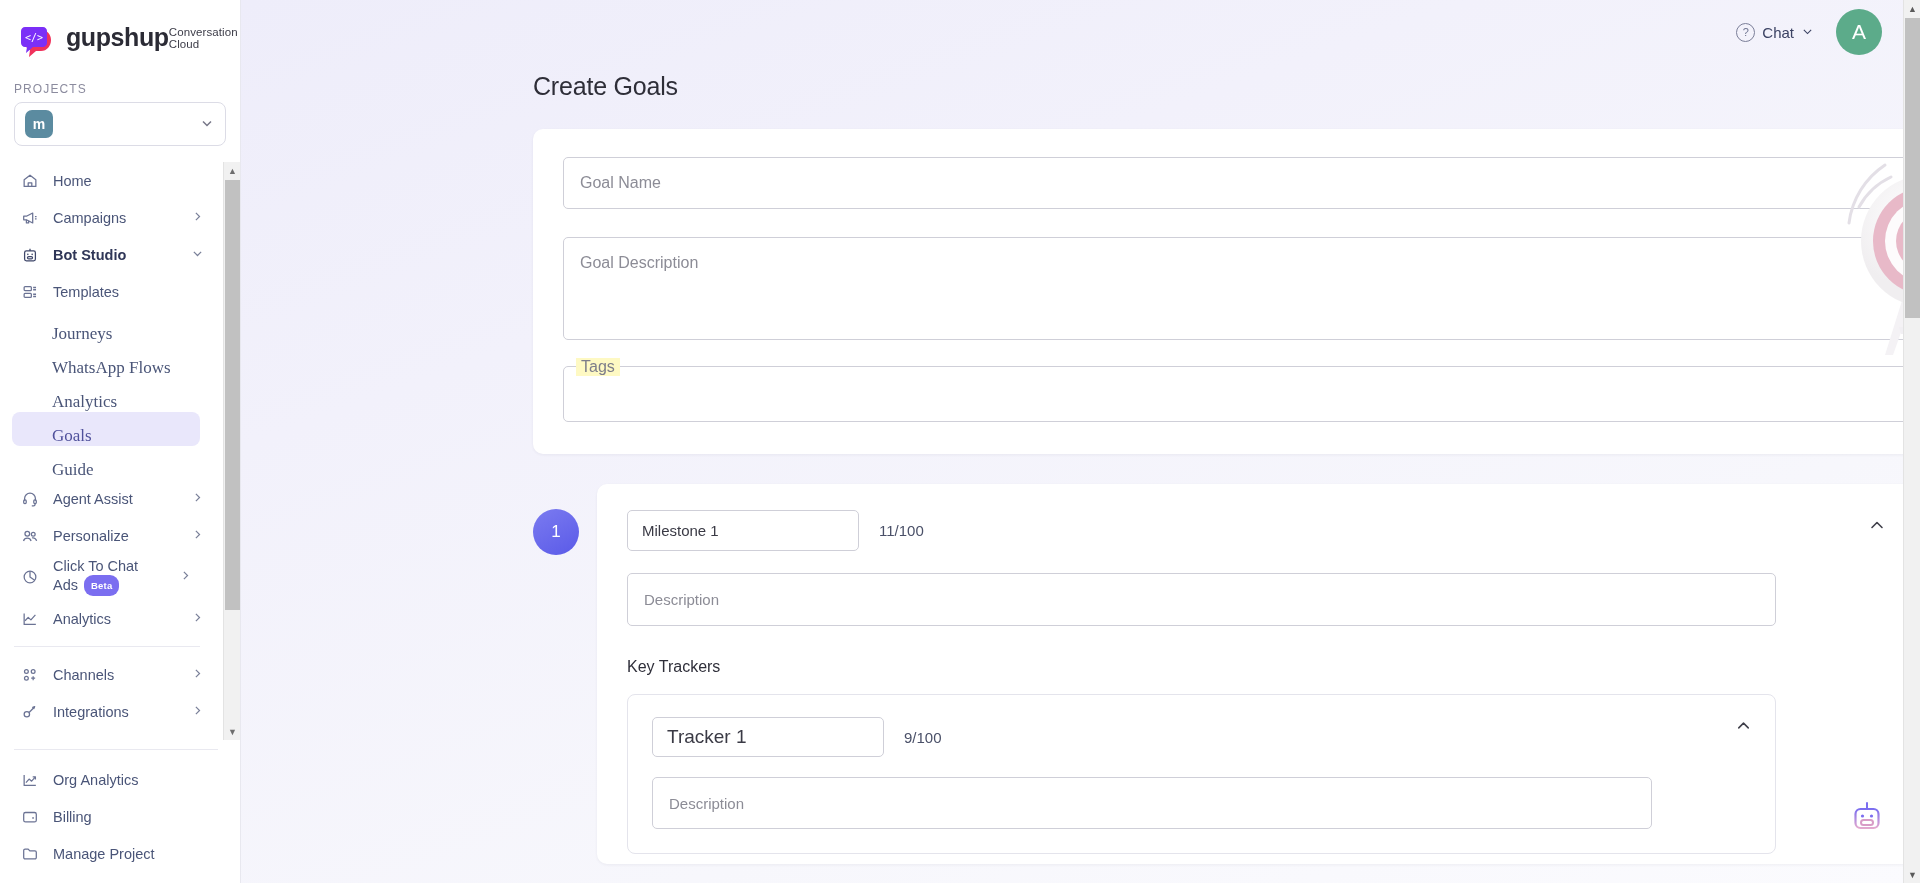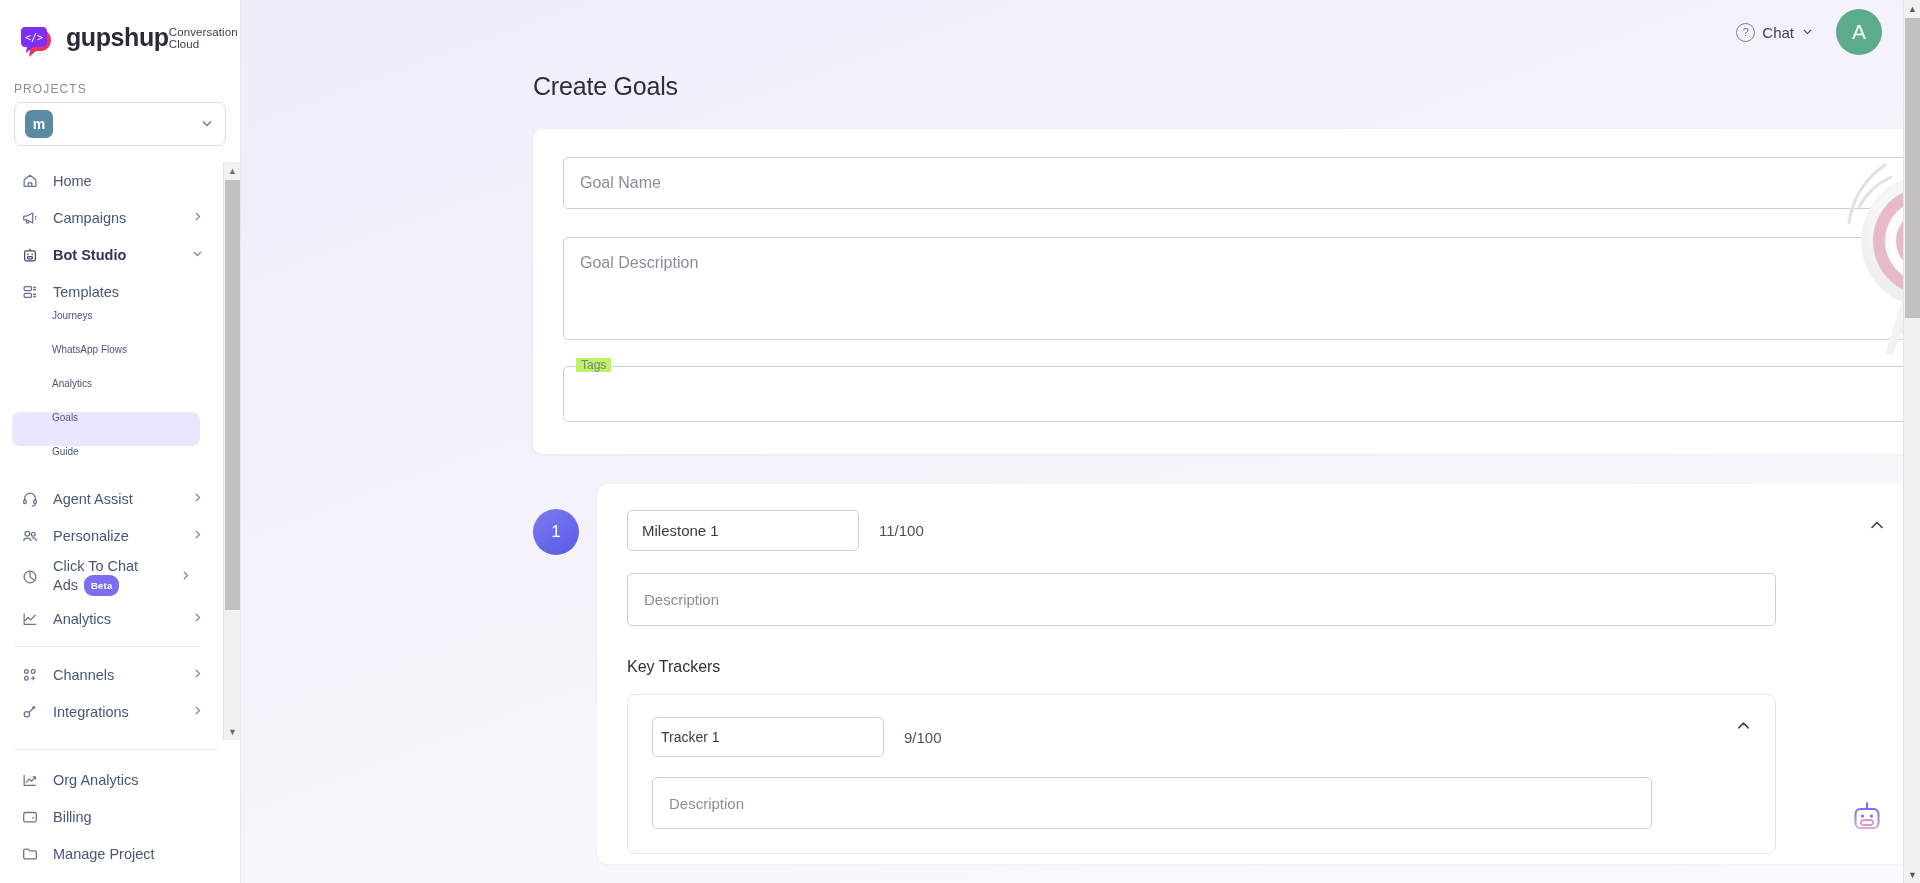--- a/index.html
+++ b/index.html
@@ -76,28 +76,29 @@
     position: relative;
   }
   .nav-item .ico { width: 19px; height: 19px; display: flex; align-items: center; justify-content: center; color:#6b7394; flex:0 0 19px;}
   .nav-item .lbl { flex: 1; white-space: nowrap; }
   .nav-item .chev { color: #7a8099; font-size: 12px; margin-right: 18px; }
   .nav-item.bold .lbl { font-weight: bold; color:#2f3657; }
   .nav-item.two-line { height: 46px; align-items: center; }
   .nav-item.two-line .lbl { white-space: normal; line-height: 17px; max-width: 112px; }
 
   .nav-sub {
-    display: flex; align-items: flex-start;
+    display: flex; align-items: flex-end;
     height: 34px;
     margin: 0 22px 0 12px;
     padding-left: 40px;
-    font-size: 10px;
+    font-size: 17px;
     color: #4a5578;
     border-radius: 8px;
     cursor: pointer;
+    font-family: Liberation Serif, serif;
   }
   .nav-sub.active { background: #e9e7fb; color:#50519c; }
 
   .beta-badge {
     display:inline-block;
     background: #7b6ef0; color:#fff;
     font-size: 9.5px; font-weight: bold;
     border-radius: 9px; padding: 2px 7px 2.5px;
     margin-left: 6px; vertical-align: 1px;
     letter-spacing: .2px;
@@ -174,22 +175,22 @@
     font-family:"Liberation Sans",sans-serif; font-size:16px; color:#3a3a45;
     outline:none;
   }
   .goal-desc::placeholder{color:#8c8c96;}
   .tags-wrap { margin-top: 22px; position: relative; }
   .tags-box {
     height: 56px; border:1px solid #cfcfd8; border-radius:5px; width:100%;
     background:transparent;
   }
   .tags-legend {
-    position:absolute; top:-8px; left:13px; background:#bef264;
-    padding:0 5px; font-size:12px; color:#7d7d8a;text-align:center;
+    position:absolute; top:-8px; left:13px; background:#fef9c3;
+    padding:0 5px; font-size:16px; color:#7d7d8a;text-align:center;
   }
   .dartboard { position:absolute; right:55px; top:12px; width:200px; height:230px; }
 
   
   .milestone-row { display:flex; align-items:flex-start; }
   .ms-badge {
     width:46px;height:46px;border-radius:50%;
     background: linear-gradient(150deg,#7b7bf0,#5a5ae8);
     color:#fff; font-size:17px;
     display:flex;align-items:center;justify-content:center;
@@ -207,21 +208,21 @@
   }
   .ms-desc { margin-top:22px; height:53px; font-size:15px; width: 1149px;}
   .kt-title { font-size:16px; color:#2f2f3a; margin-top: 32px; margin-bottom: 18px; }
 
   .tracker-card {
     border:1px solid #e4e4ec; border-radius:8px;
     width: 1149px; padding: 22px 24px 24px 24px;
     position:relative;
   }
   .tk-head { display:flex; align-items:center; gap:20px; }
-  .tk-name-inp { width:232px; height:40px; font-size:14px; padding:0 8px; }
+  .tk-name-inp { width:232px; height:40px; font-size:19px; padding:0 14px; }
   .tk-desc { margin-top:20px; height:52px; font-size:15px; width:1000px; }
   .tk-collapse { position:absolute; right:20px; top:18px; width:24px;height:24px;
     display:flex;align-items:center;justify-content:center;color:#3f3f4a;cursor:pointer;}
 
   
   .bot-fab {
     position:absolute; right:36px; bottom:52px;
     width:34px; height:30px; cursor:pointer;
   }
 

